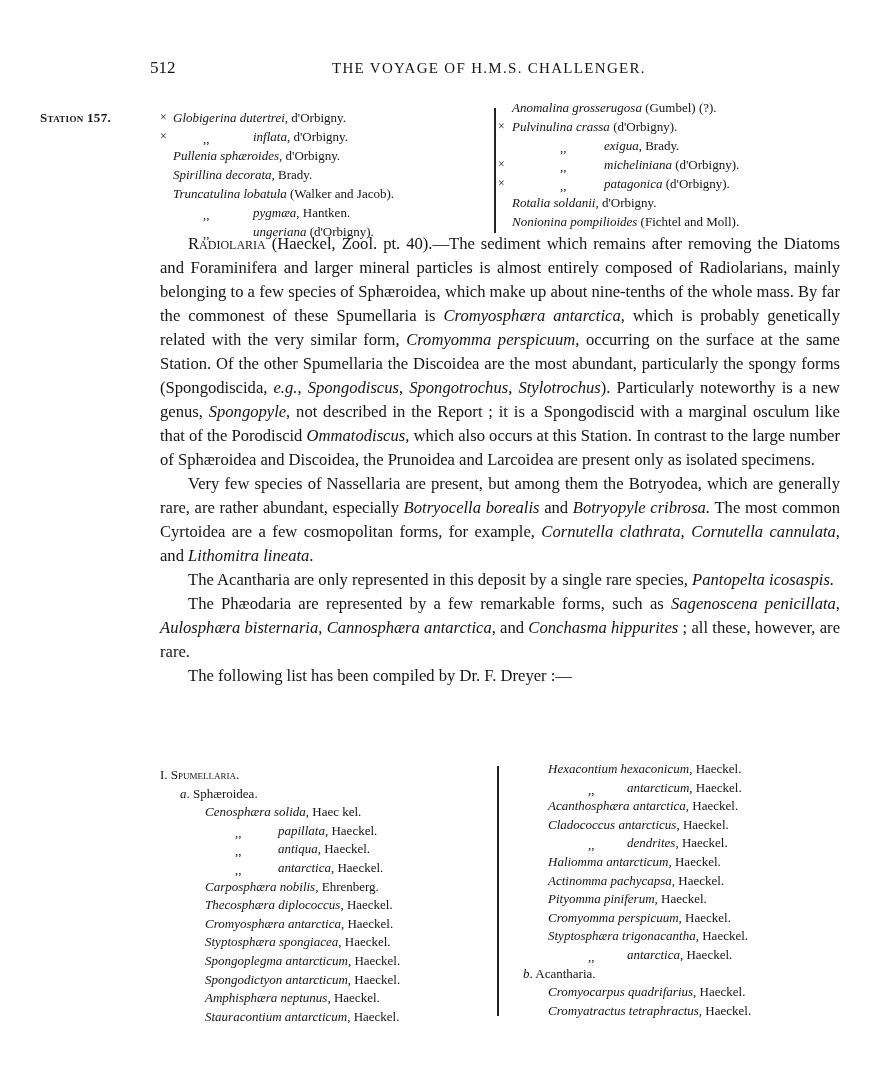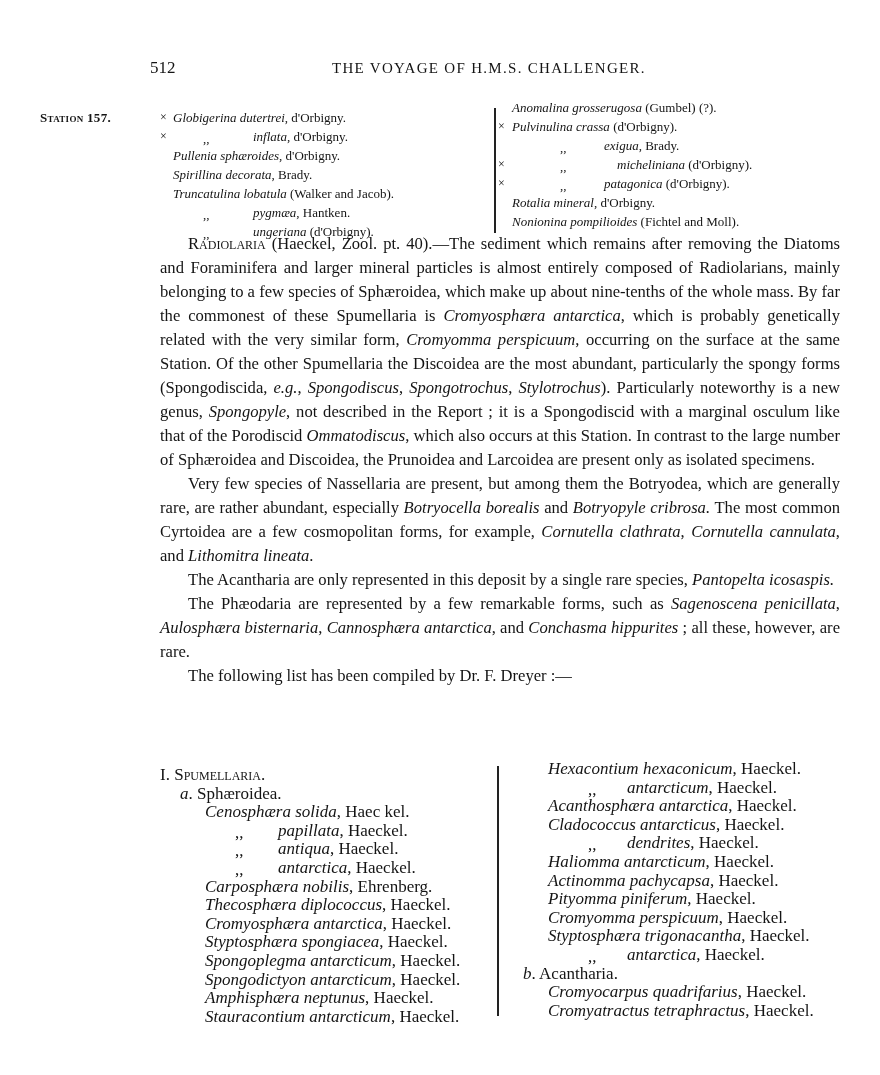--- a/index.html
+++ b/index.html
@@ -24,21 +24,21 @@
 
   .prose {
     position: absolute; left: 160px; width: 680px; top: 232px;
     font-size: 16.6px; line-height: 24px; text-align: justify;
     font-family: "Liberation Serif", serif;
   }
   .prose p { margin: 0; text-indent: 28px; }
   .prose i { }
   .sc { font-variant: small-caps; }
 
-  .list2 { font-size: 17px; line-height: 18.6px; }
+  .list2 { font-size: 13px; line-height: 18.6px; }
   .list2 .row { position: relative; height: 18.6px; white-space: nowrap; }
   .list2 i { font-style: italic; }
 </style>
 </head>
 <body>
 
 <div class="abs page-num">512</div>
 <div class="abs running-head">THE VOYAGE OF H.M.S. CHALLENGER.</div>
 
 <div class="abs station">Station 157.</div>
@@ -80,29 +80,29 @@
       <span class="mark" style="left: 0px;">×</span>
       <span class="ent" style="left: 14px;"><i>Pulvinulina</i><i> crassa</i><span> (d'Orbigny).</span></span>
     </div>
     <div class="row">
       <span class="ditto" style="left: 62px;">,,</span>
       <span class="ent" style="left: 106px;"><i>exigua</i><span>, Brady.</span></span>
     </div>
     <div class="row">
       <span class="mark" style="left: 0px;">×</span>
       <span class="ditto" style="left: 62px;">,,</span>
-      <span class="ent" style="left: 106px; margin-left: 13px;"><i>micheliniana</i><span> (d'Orbigny).</span></span>
+      <span class="ent" style="left: 106px;"><i>micheliniana</i><span> (d'Orbigny).</span></span>
     </div>
     <div class="row">
       <span class="mark" style="left: 0px;">×</span>
       <span class="ditto" style="left: 62px;">,,</span>
       <span class="ent" style="left: 106px;"><i>patagonica</i><span> (d'Orbigny).</span></span>
     </div>
     <div class="row">
-      <span class="ent" style="left: 14px;"><i>Rotalia</i><i> mineral</i><span>, d'Orbigny.</span></span>
+      <span class="ent" style="left: 14px;"><i>Rotalia</i><i> soldanii</i><span>, d'Orbigny.</span></span>
     </div>
     <div class="row">
       <span class="ent" style="left: 14px;"><i>Nonionina</i><i> pompilioides</i><span> (Fichtel and Moll).</span></span>
     </div>
   </div>
 
 <div class="prose">
   <p><span class="sc">Radiolaria</span><span> (Haeckel, Zool. pt. 40).—The sediment which remains after removing the Diatoms and Foraminifera and larger mineral particles is almost entirely composed of Radiolarians, mainly belonging to a few species of Sphæroidea, which make up about nine-tenths of the whole mass.  By far the commonest of these Spumellaria is </span><i>Cromyosphæra antarctica</i><span>, which is probably genetically related with the very similar form, </span><i>Cromyomma perspicuum</i><span>, occurring on the surface at the same Station.   Of the other Spumellaria the Discoidea are the most abundant, particularly the spongy forms (Spongodiscida, </span><i>e.g.</i><span>, </span><i>Spongodiscus</i><span>, </span><i>Spongotrochus</i><span>, </span><i>Stylotrochus</i><span>).  Particularly noteworthy is a new genus, </span><i>Spongopyle</i><span>, not described in the Report ; it is a Spongodiscid with a marginal osculum like that of the Porodiscid </span><i>Ommatodiscus</i><span>, which also occurs at this Station.  In contrast to the large number of Sphæroidea and Discoidea, the Prunoidea and Larcoidea are present only as isolated specimens.</span></p>
   <p><span>Very few species of Nassellaria are present, but among them the Botryodea, which are generally rare, are rather abundant, especially </span><i>Botryocella borealis</i><span> and </span><i>Botryopyle cribrosa.</i><span>  The most common Cyrtoidea are a few cosmopolitan forms, for example, </span><i>Cornutella clathrata</i><span>, </span><i>Cornutella cannulata</i><span>, and </span><i>Lithomitra lineata</i><span>.</span></p>
   <p><span>The Acantharia are only represented in this deposit by a single rare species, </span><i>Pantopelta icosaspis.</i></p>

